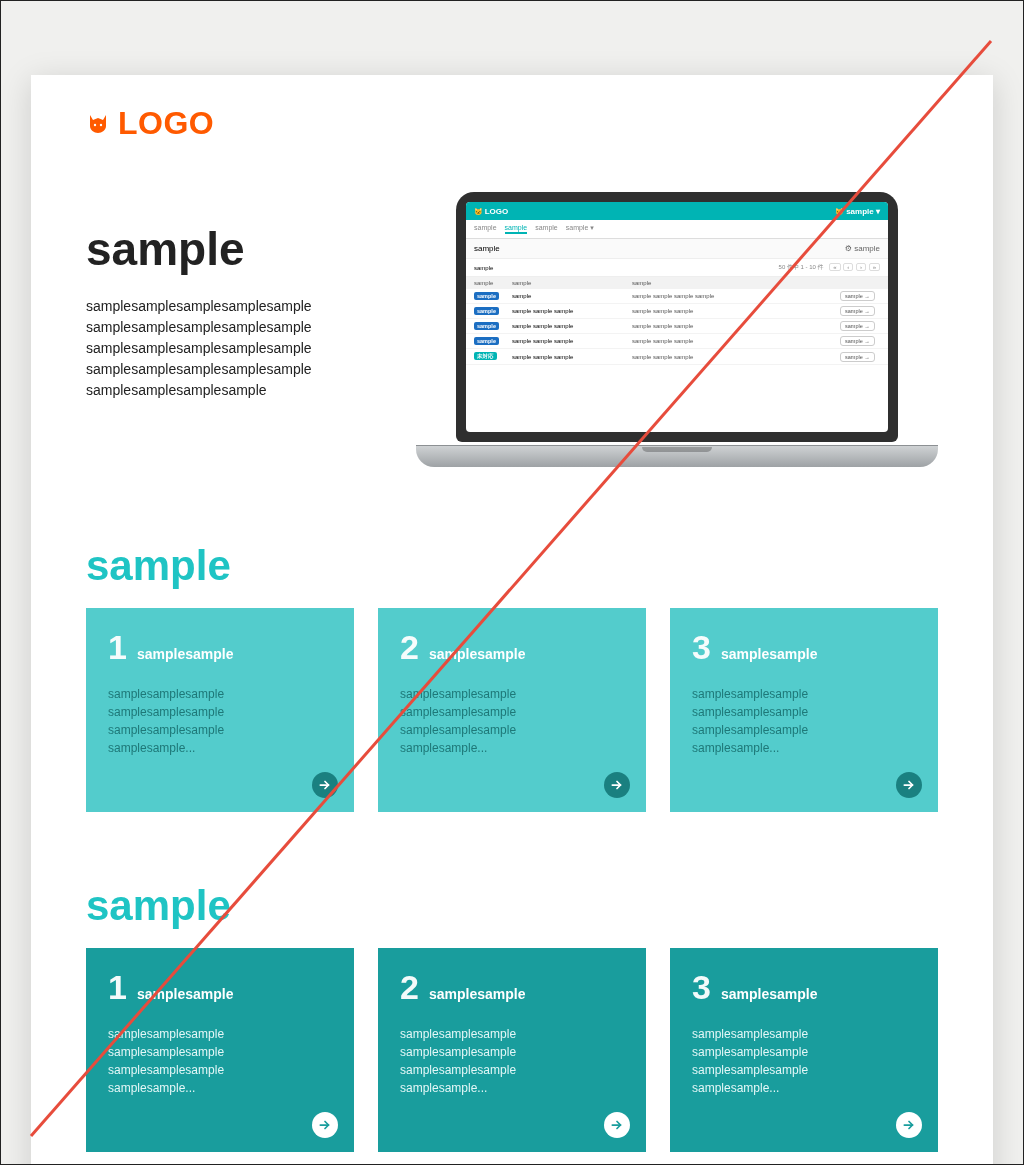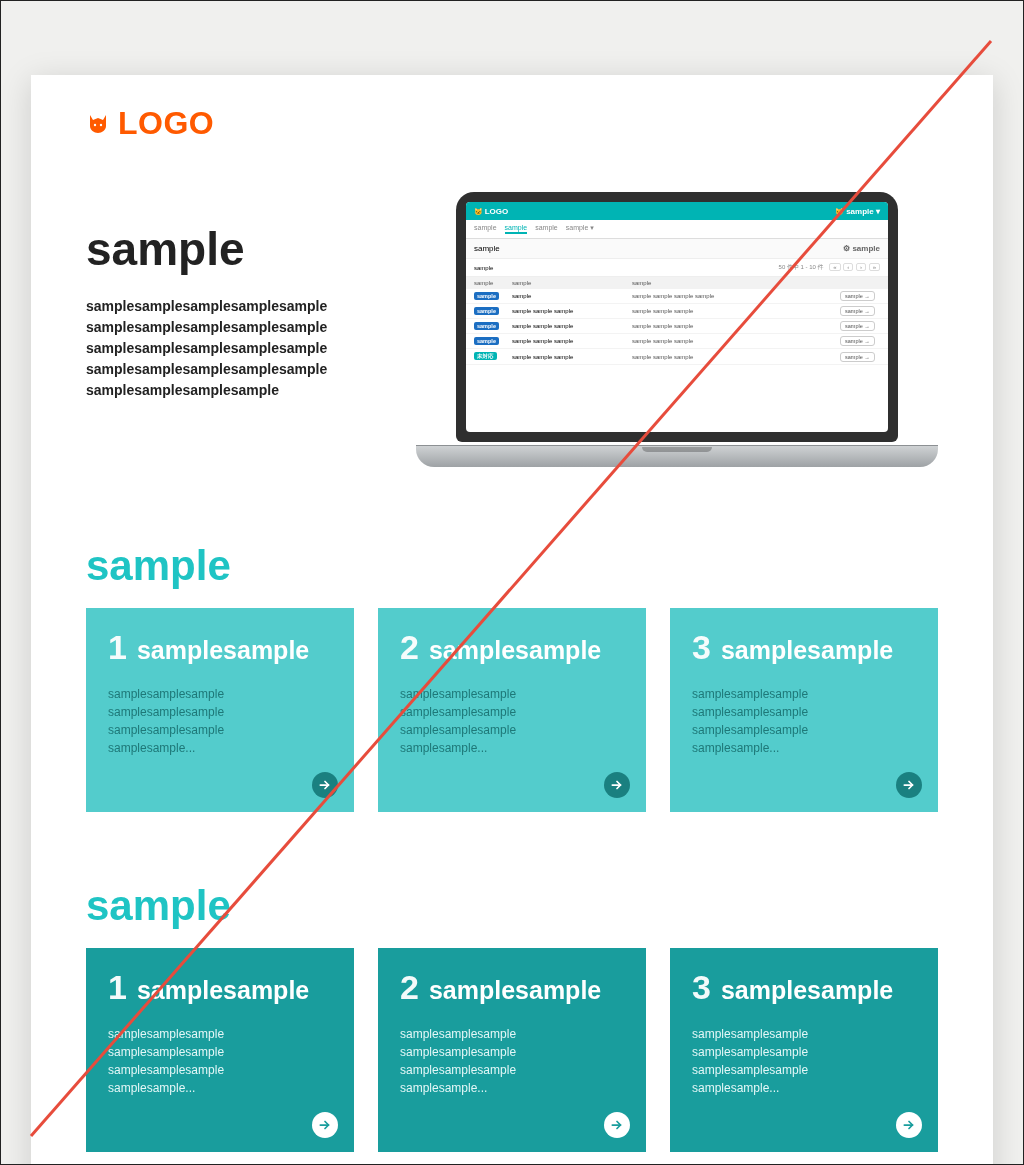--- a/index.html
+++ b/index.html
@@ -19,35 +19,35 @@
 
   
   .logo-row { display: flex; align-items: center; gap: 8px; margin-bottom: 25px; }
   .logo-cat { width: 24px; height: 24px; }
   .logo-text { color: #ff5a00; font-weight: 900; font-size: 32px; letter-spacing: 0.5px; }
 
   
   .hero { display: flex; gap: 30px; margin-top: 50px; align-items: flex-start; }
   .hero-left { flex: 0 0 300px; padding-top: 30px;}
   .hero-title { font-size: 46px; font-weight: 700; color: #222; margin-bottom: 20px; }
-  .hero-body { font-size: 14px; color: #222; line-height: 1.5; white-space: pre-line; font-weight: bold; }
+  .hero-body { font-size: 14px; color: #222; line-height: 1.5; white-space: pre-line; }
 
   
   .laptop { flex: 1; position: relative; height: 280px; }
   .screen {
     position: absolute; left: 40px; right: 40px; top: 0; bottom: 30px;
     background: #2f2f2f; border-radius: 18px 18px 6px 6px; padding: 10px;
   }
   .viewport { background: #fff; width: 100%; height: 100%; border-radius: 4px; overflow: hidden; display:flex; flex-direction:column; }
   .vp-topbar { background: #00b4b4; color:#fff; height: 18px; display:flex; align-items:center; justify-content:space-between; padding: 0 8px; font-size: 8px; font-weight: 600;}
   .vp-topbar span:first-child::before { content:"🐱 "; font-size:7px;}
   .vp-tabs { display:flex; gap: 8px; padding: 4px 8px; border-bottom:1px solid #ddd; font-size:7px; color:#888;}
   .vp-tabs .active { color:#00b4b4; border-bottom:2px solid #00b4b4; padding-bottom:1px;}
   .vp-subbar { display:flex; justify-content:space-between; align-items:center; padding:5px 8px; font-size:8px; background:#fafafa; border-bottom:1px solid #eee;}
-  .vp-subbar .gear { font-size:8px; color:#666;font-weight:bold;}
+  .vp-subbar .gear { font-size:8px; color:#666;}
   .vp-pager { display:flex; justify-content:space-between; align-items:center; padding:4px 8px; font-size:6px; border-bottom:1px solid #eee;}
   .vp-pager .pg-controls span { display:inline-block; border:1px solid #ddd; border-radius:2px; padding:0 3px; margin-left:1px; color:#888; font-size:6px; }
   .vp-th { display:flex; padding:3px 8px; background:#f2f2f2; font-size:6px; color:#555;}
   .vp-th .c1{flex:0 0 38px;} .vp-th .c2{flex:0 0 120px;} .vp-th .c3{flex:1;} .vp-th .c4{flex:0 0 40px;}
   .vp-row { display:flex; align-items:center; padding:4px 8px; font-size:6px; border-bottom:1px solid #f3f3f3;}
   .vp-row .c1{flex:0 0 38px;} .vp-row .c2{flex:0 0 120px; white-space:nowrap; overflow:hidden;} .vp-row .c3{flex:1; white-space:nowrap; overflow:hidden; color:#555;} .vp-row .c4{flex:0 0 40px;}
   .badge-blue{ background:#1b6ec2; color:#fff; border-radius:2px; padding:1px 3px; font-size:5.5px; font-weight:600; }
   .badge-teal{ background:#00b4b4; color:#fff; border-radius:2px; padding:1px 3px; font-size:5.5px; font-weight:600;}
   .row-btn{ border:1px solid #ccc; border-radius:3px; padding:1px 4px; color:#555; font-size:5.5px; background:#fff;}
   .row-btn::after { content:" →"; }
@@ -66,21 +66,21 @@
   
   .sec-title{ color:#1fc4c4; font-size:42px; font-weight:700; margin-top: 70px; margin-bottom:18px; }
 
   
   .cards { display:flex; gap:24px; }
   .card { flex:1; position:relative; padding:20px 22px 55px 22px; color:#fff; }
   .card.light { background:#53cccc; }
   .card.dark  { background:#199d9d; }
   .card-head { display:flex; align-items:baseline; gap:10px; margin-bottom:18px;}
   .card-num  { font-size:34px; font-weight:800; color:#fff; opacity:0.95;}
-  .card-title{ font-size:25px; font-weight:700; }
+  .card-title{ font-size:14px; font-weight:700; }
   .card-body { font-size:12px; line-height:1.5; white-space:pre-line;}
   .card-body.light { color:#1e7878;}
   .card-body.dark  { color:#e3f7f7;}
   .card .arrow {
     position:absolute; right:16px; bottom:14px;
     width:26px; height:26px; border-radius:50%;
     display:flex; align-items:center; justify-content:center;
   }
   .card.light .arrow{ background:#1a8080; color:#fff;}
   .card.dark  .arrow{ background:#fff; color:#199d9d;}

